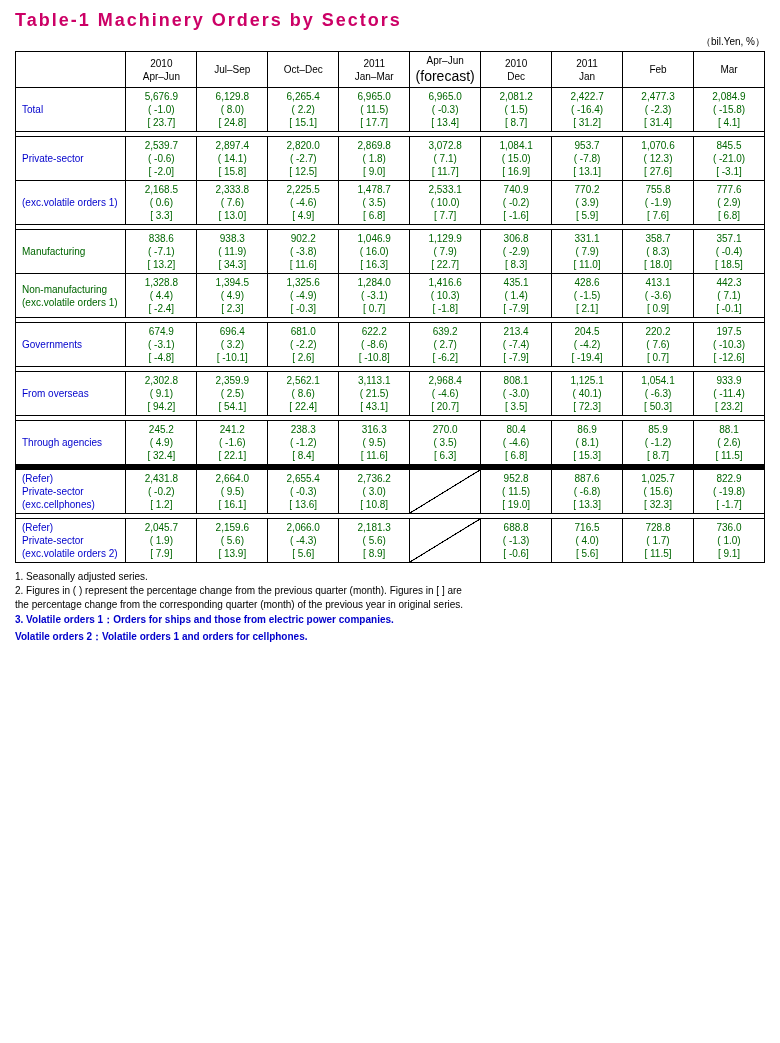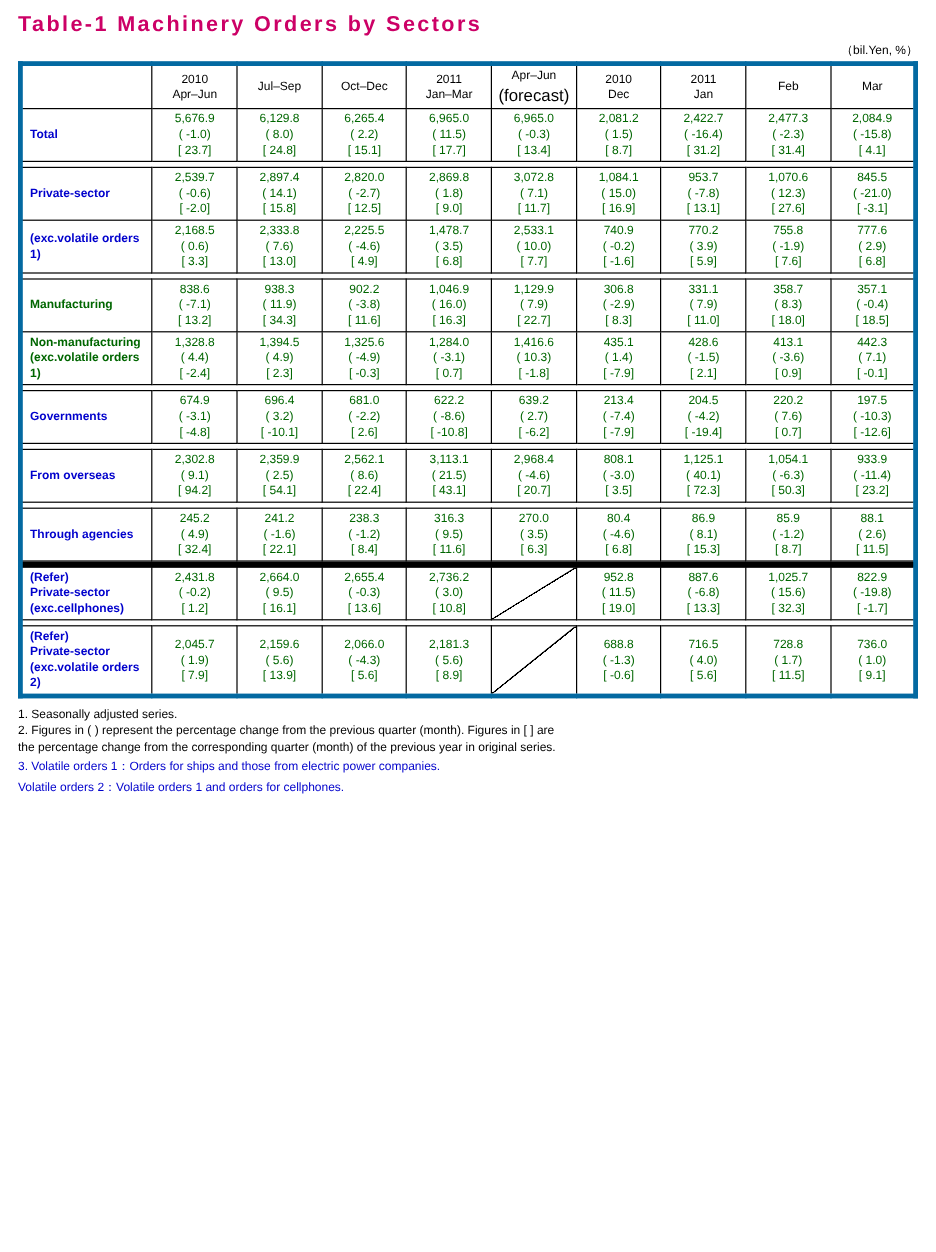--- a/index.html
+++ b/index.html
@@ -22,46 +22,46 @@
     }
     .unit {
       text-align: right;
       font-size: 10px;
       color: #000;
       margin-bottom: 2px;
     }
     table {
       width: 100%;
       border-collapse: collapse;
-      border: 4px solid #0369a1;
+      border: 1px solid #0369a1;
     }
     th, td {
       border: 1px solid #000;
       text-align: center;
       vertical-align: middle;
       padding: 2px 3px;
       font-size: 10px;
       line-height: 1.3;
     }
     .header-cell {
       background: #fff;
       font-weight: normal;
       font-size: 10px;
     }
     .row-label {
       text-align: left;
       padding-left: 6px;
-      font-weight: bold;
+      font-weight: normal;
     }
     .blue-label { color: #0000cc; }
     .green-label { color: #006600; }
     .data-main { color: #006600; }
     .notes-section { margin-top: 8px; font-size: 10px; color: #000; }
     .notes-section p { margin-bottom: 3px; }
-    .note-blue { color: #0000cc; }
+    .note-blue { color: #0000cc; font-weight: bold; }
     .slash-cell { position: relative; overflow: hidden; }
     .slash-cell::after {
       content: '';
       position: absolute;
       top: 0; left: 0; right: 0; bottom: 0;
       background: linear-gradient(to bottom right, transparent calc(50% - 0.5px), #000 calc(50% - 0.5px), #000 calc(50% + 0.5px), transparent calc(50% + 0.5px));
     }
   </style>
 </head>
 <body>

